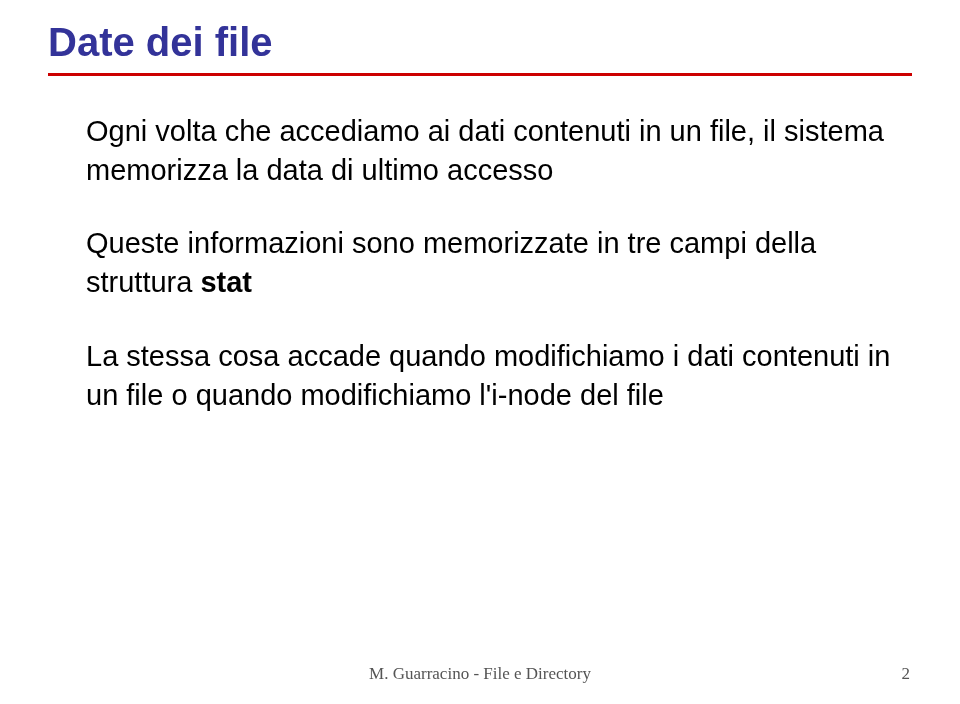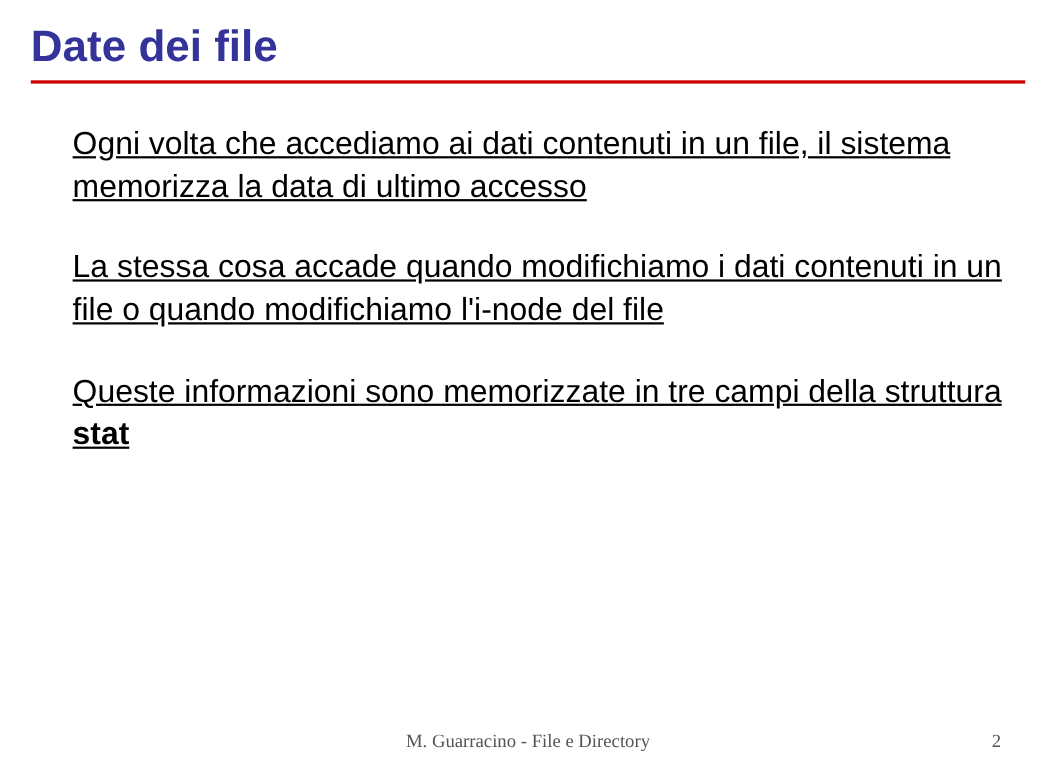--- a/index.html
+++ b/index.html
@@ -11,38 +11,37 @@
       width: 960px;
       height: 704px;
       background: #ffffff;
       font-family: Verdana, Arial, sans-serif;
       position: relative;
       overflow: hidden;
     }
     .slide {
       width: 100%;
       height: 100%;
-      padding: 20px 28px;
+      padding: 20px 48px;
       position: relative;
     }
     .title {
       color: #333399;
       font-size: 40px;
       font-weight: bold;
       margin-bottom: 8px;
     }
     .underline {
       width: 100%;
       height: 3px;
       background: #cc0000;
       margin-bottom: 36px;
     }
     .content {
       padding-left: 38px;
-      text-decoration: underline;
     }
     .paragraph {
       color: #000000;
       font-size: 29px;
       line-height: 1.35;
       margin-bottom: 34px;
     }
     .bold {
       font-weight: bold;
     }
@@ -67,21 +66,21 @@
   </style>
 </head>
 <body>
 
 <div class="slide">
   <h1 class="title">Date dei file</h1>
   <div class="underline"></div>
 
   <div class="content">
     <p class="paragraph">Ogni volta che accediamo ai dati contenuti in un file, il sistema memorizza la data di ultimo accesso</p>
-    <p class="paragraph">La stessa cosa accade quando modifichiamo i dati contenuti in un file o quando modifichiamo l'i-node del file</p>
     <p class="paragraph">
       <span>Queste informazioni sono memorizzate in tre campi della struttura </span><span class="bold">stat</span>
     </p>
+    <p class="paragraph">La stessa cosa accade quando modifichiamo i dati contenuti in un file o quando modifichiamo l'i-node del file</p>
   </div>
 
   <div class="footer">M. Guarracino - File e Directory</div>
   <div class="page-number">2</div>
 </div>
 
 </body></html>

